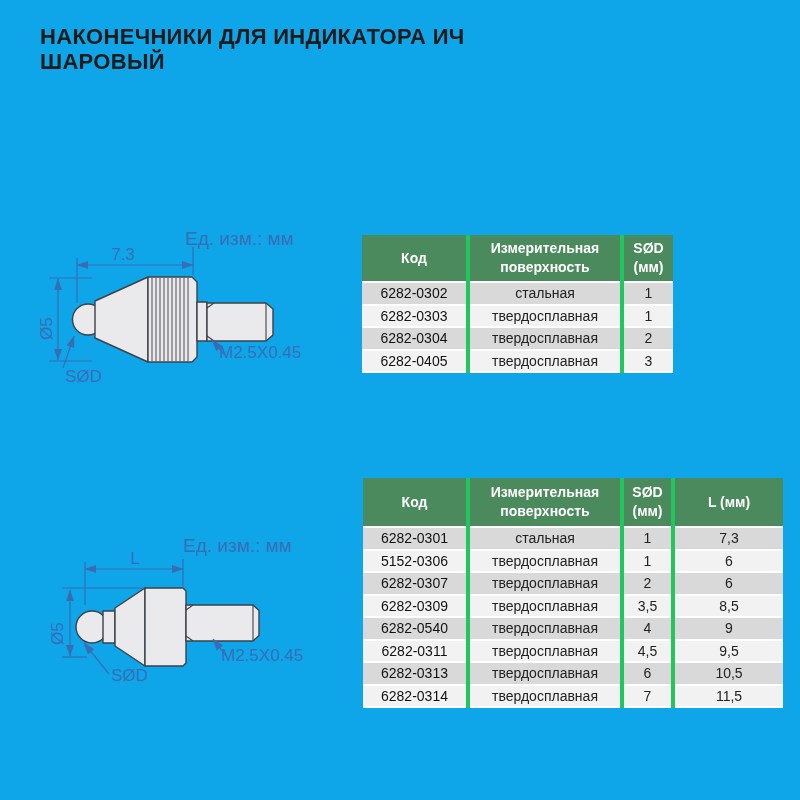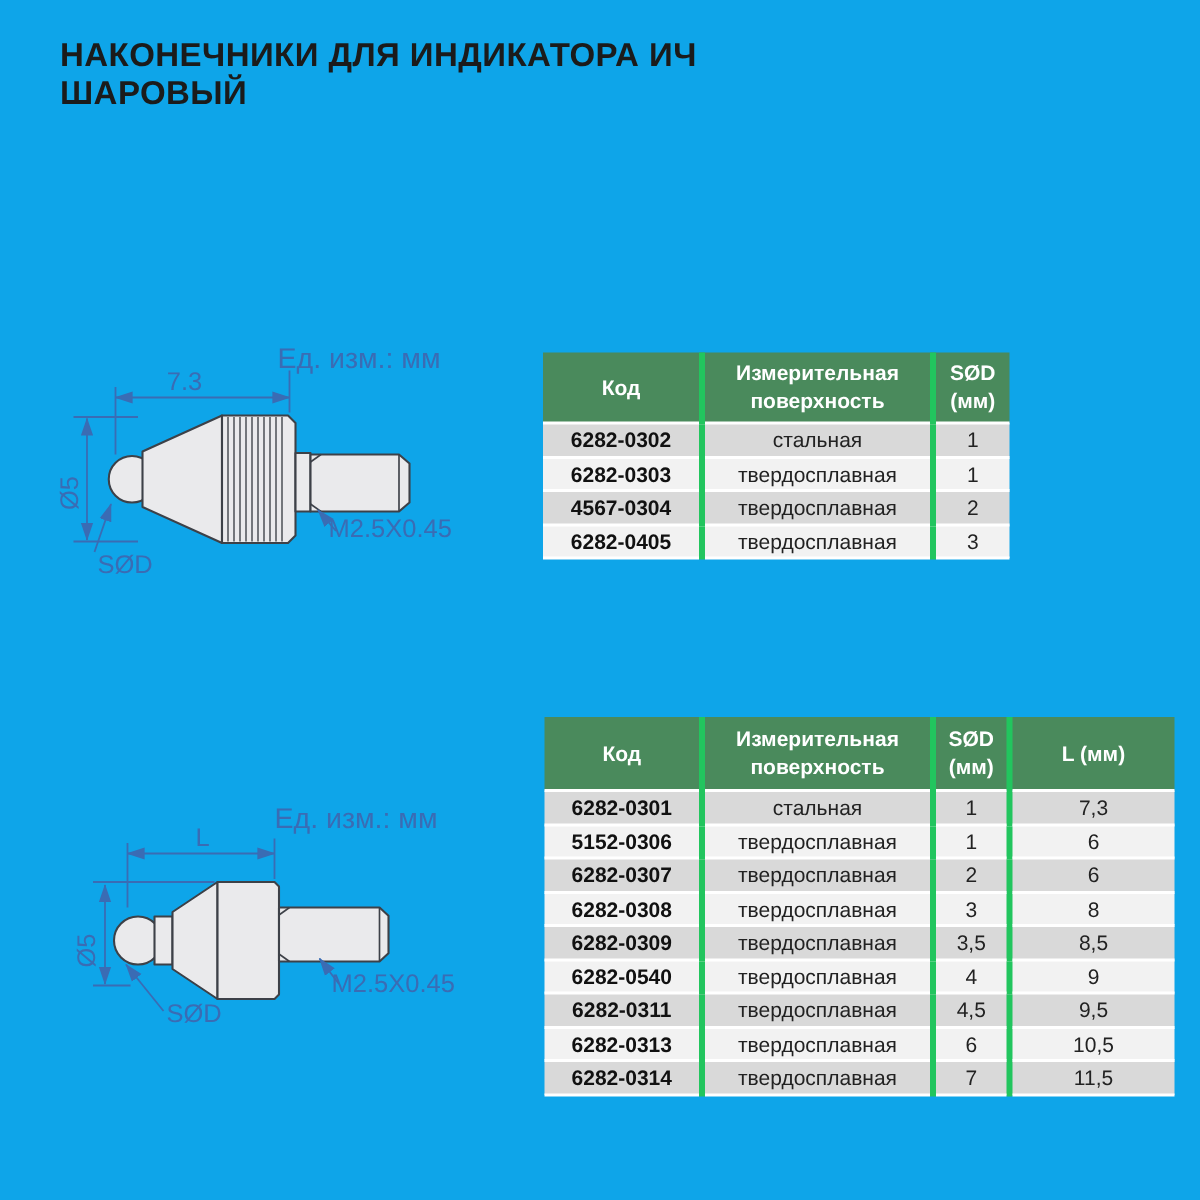--- a/index.html
+++ b/index.html
@@ -17,21 +17,21 @@
   .spec th { background:#4a8a5c; color:#ffffff; font-weight:700; text-align:center;
              vertical-align:middle; padding:1px 2px; line-height:1.35;
              border-bottom:2px solid #ffffff; }
   .t1 th { height:44px; }
   .t2 th { height:46px; }
   .spec td { text-align:center; height:20.5px; line-height:20px; padding:0 2px;
              border-bottom:2px solid #ffffff; }
   .spec th + th, .spec td + td { border-left:4px solid #22c55e; }
   .spec tbody tr:nth-child(odd) td  { background:#d9d9d9; }
   .spec tbody tr:nth-child(even) td { background:#f2f2f2; }
-  .spec td.code { font-weight:700; color:#111; }
+  .spec td.code { font-weight:400; color:#111; }
 
   
   .diag { position:absolute; }
   .d1 { left:35px; top:215px; }
   .d2 { left:35px; top:525px; }
   .part { fill:#eaeaec; stroke:#3d4148; stroke-width:1.4; stroke-linejoin:round; }
   .thin { stroke:#3d4148; stroke-width:1.1; fill:none; }
   .rib  { stroke:#4b4f56; stroke-width:1; }
   .dim  { stroke:#3a6cb4; stroke-width:1.2; fill:none; }
   .dimtxt { fill:#3a6cb4; font-size:17px; }
@@ -110,21 +110,21 @@
           <td class="code">6282-0302</td>
           <td>стальная</td>
           <td>1</td>
         </tr>
         <tr>
           <td class="code">6282-0303</td>
           <td>твердосплавная</td>
           <td>1</td>
         </tr>
         <tr>
-          <td class="code">4567-0304</td>
+          <td class="code">6282-0304</td>
           <td>твердосплавная</td>
           <td>2</td>
         </tr>
         <tr>
           <td class="code">6282-0405</td>
           <td>твердосплавная</td>
           <td>3</td>
         </tr>
       </tbody>
   </table>
@@ -190,26 +190,20 @@
           <td>1</td>
           <td>6</td>
         </tr>
         <tr>
           <td class="code">6282-0307</td>
           <td>твердосплавная</td>
           <td>2</td>
           <td>6</td>
         </tr>
         <tr>
-          <td class="code">6282-0308</td>
-          <td>твердосплавная</td>
-          <td>3</td>
-          <td>8</td>
-        </tr>
-        <tr>
           <td class="code">6282-0309</td>
           <td>твердосплавная</td>
           <td>3,5</td>
           <td>8,5</td>
         </tr>
         <tr>
           <td class="code">6282-0540</td>
           <td>твердосплавная</td>
           <td>4</td>
           <td>9</td>

